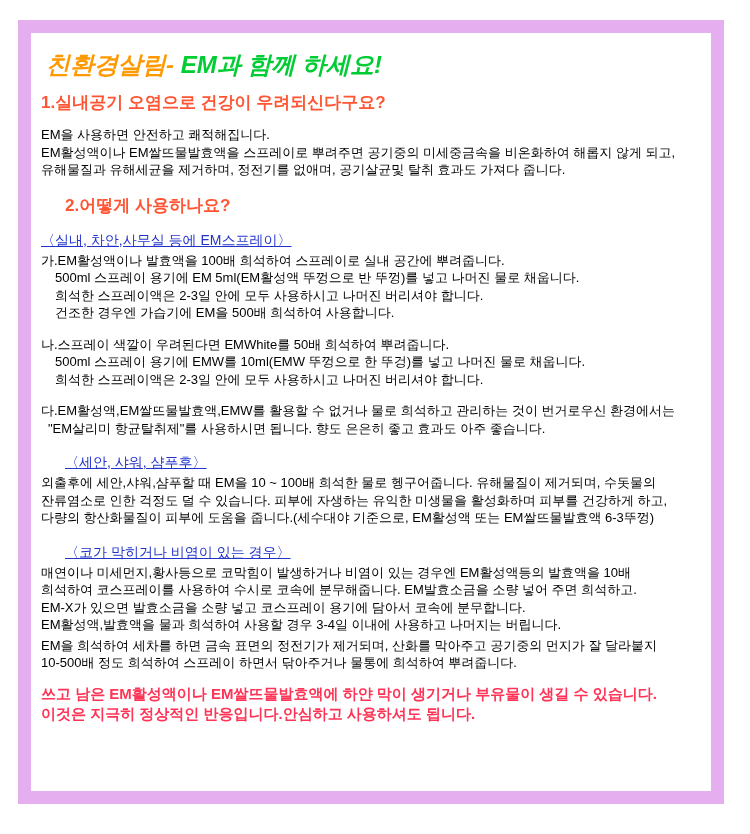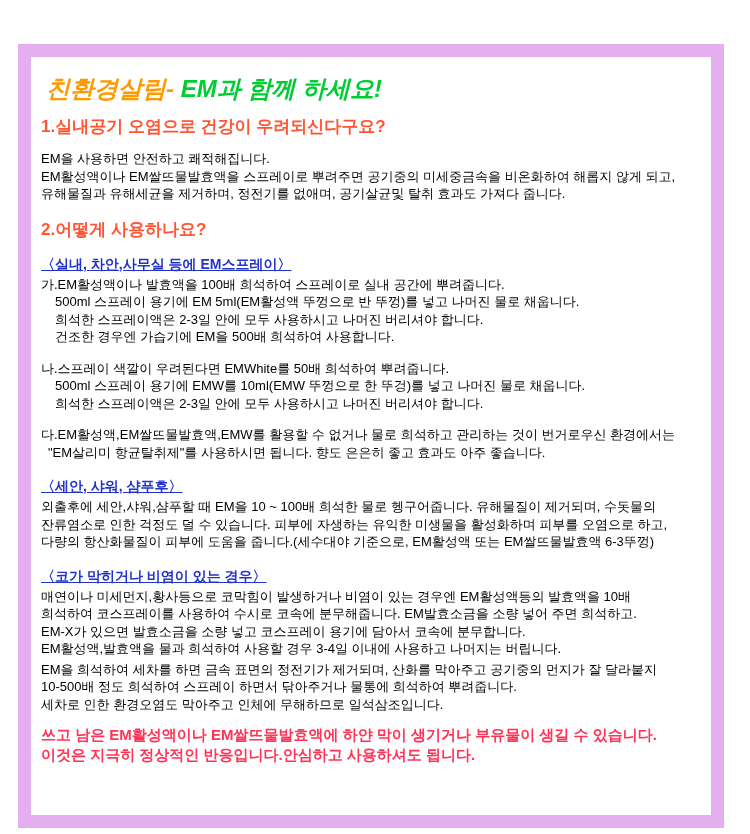--- a/index.html
+++ b/index.html
@@ -1,34 +1,34 @@
 <!DOCTYPE html>
 <html lang="ko"><head>
 <meta charset="utf-8">
 <style>
   * { margin: 0; padding: 0; box-sizing: border-box; }
   html, body { width: 750px; height: 834px; background: #ffffff; }
   body { font-family: "Liberation Sans", "DejaVu Sans", sans-serif; color: #000; }
   .frame {
-    position: absolute; left: 18px; top: 44px; width: 706px; height: 784px;
+    position: absolute; left: 18px; top: 20px; width: 706px; height: 784px;
     border: 13px solid #e5aeee; background: #ffffff; overflow: hidden;
   }
   .content { padding: 17px 8px 0 10px; overflow: hidden; }
   .line { font-size: 13px; line-height: 17.5px; white-space: nowrap; letter-spacing: 0; }
   .ind { padding-left: 14px; }
   .ind-sm { padding-left: 7px; }
   .title { font-size: 24px; font-weight: bold; font-style: italic; line-height: 30px; white-space: nowrap; padding-left: 5px; }
   .title .t1 { color: #ff9900; }
   .title .t2 { color: #00cc33; }
   .sec-heading { font-size: 17px; font-weight: bold; color: #ff5533; line-height: 22px; white-space: nowrap; }
-  .sub-heading { font-size: 14px; font-weight: bold; color: #2233cc; text-decoration: underline; line-height: 18px; white-space: nowrap; }
+  .sub-heading { font-size: 14px; font-weight: normal; color: #2233cc; text-decoration: underline; line-height: 18px; white-space: nowrap; }
   .warning .line { font-size: 15px; font-weight: bold; color: #ff3355; line-height: 20px; }
   .mt12 { margin-top: 12px; }
   .mt14 { margin-top: 14px; }
-  .mt16 { margin-top: 16px; }
+  .mt16 { margin-top: 16px; margin-left: 24px; }
   .mt3  { margin-top: 3px; }
 </style>
 </head>
 <body>
 
 <div class="frame">
   <div class="content">
 
     <div class="title">
       <span class="t1">친환경살림- </span><span class="t2">EM과 함께 하세요!</span>
@@ -57,36 +57,35 @@
       <div class="line ind">희석한 스프레이액은 2-3일 안에 모두 사용하시고 나머진 버리셔야 합니다.</div>
     </div>
     <div class="mt14">
       <div class="line">다.EM활성액,EM쌀뜨물발효액,EMW를 활용할 수 없거나 물로 희석하고 관리하는 것이 번거로우신 환경에서는</div>
       <div class="line ind-sm">"EM살리미 항균탈취제"를 사용하시면 됩니다. 향도 은은히 좋고 효과도 아주 좋습니다.</div>
     </div>
 
     <div class="sub-heading mt16">〈세안, 샤워, 샴푸후〉</div>
     <div class="mt3">
       <div class="line">외출후에 세안,샤워,샴푸할 때 EM을 10 ~ 100배 희석한 물로 헹구어줍니다. 유해물질이 제거되며, 수돗물의</div>
-      <div class="line">잔류염소로 인한 걱정도 덜 수 있습니다. 피부에 자생하는 유익한 미생물을 활성화하며 피부를 오염으로 하고,</div>
+      <div class="line">잔류염소로 인한 걱정도 덜 수 있습니다. 피부에 자생하는 유익한 미생물을 활성화하며 피부를 건강하게 하고,</div>
       <div class="line">다량의 항산화물질이 피부에 도움을 줍니다.(세수대야 기준으로, EM활성액 또는 EM쌀뜨물발효액 6-3뚜껑)</div>
     </div>
 
     <div class="sub-heading mt16">〈코가 막히거나 비염이 있는 경우〉</div>
     <div class="mt3">
       <div class="line">매연이나 미세먼지,황사등으로 코막힘이 발생하거나 비염이 있는 경우엔 EM활성액등의 발효액을 10배</div>
       <div class="line">희석하여 코스프레이를 사용하여 수시로 코속에 분무해줍니다. EM발효소금을 소량 넣어 주면 희석하고.</div>
       <div class="line">EM-X가 있으면 발효소금을 소량 넣고 코스프레이 용기에 담아서 코속에 분무합니다.</div>
       <div class="line">EM활성액,발효액을 물과 희석하여 사용할 경우 3-4일 이내에 사용하고 나머지는 버립니다.</div>
     </div>
 
     <div class="mt3">
       <div class="line">EM을 희석하여 세차를 하면 금속 표면의 정전기가 제거되며, 산화를 막아주고 공기중의 먼지가 잘 달라붙지</div>
       <div class="line">10-500배 정도 희석하여 스프레이 하면서 닦아주거나 물통에 희석하여 뿌려줍니다.</div>
-      <div class="line">세차로 인한 환경오염도 막아주고 인체에 무해하므로 일석삼조입니다.</div>
     </div>
 
     <div class="warning mt12">
       <div class="line">쓰고 남은 EM활성액이나 EM쌀뜨물발효액에 하얀 막이 생기거나 부유물이 생길 수 있습니다.</div>
       <div class="line">이것은 지극히 정상적인 반응입니다.안심하고 사용하셔도 됩니다.</div>
     </div>
 
   </div>
 </div>
 

